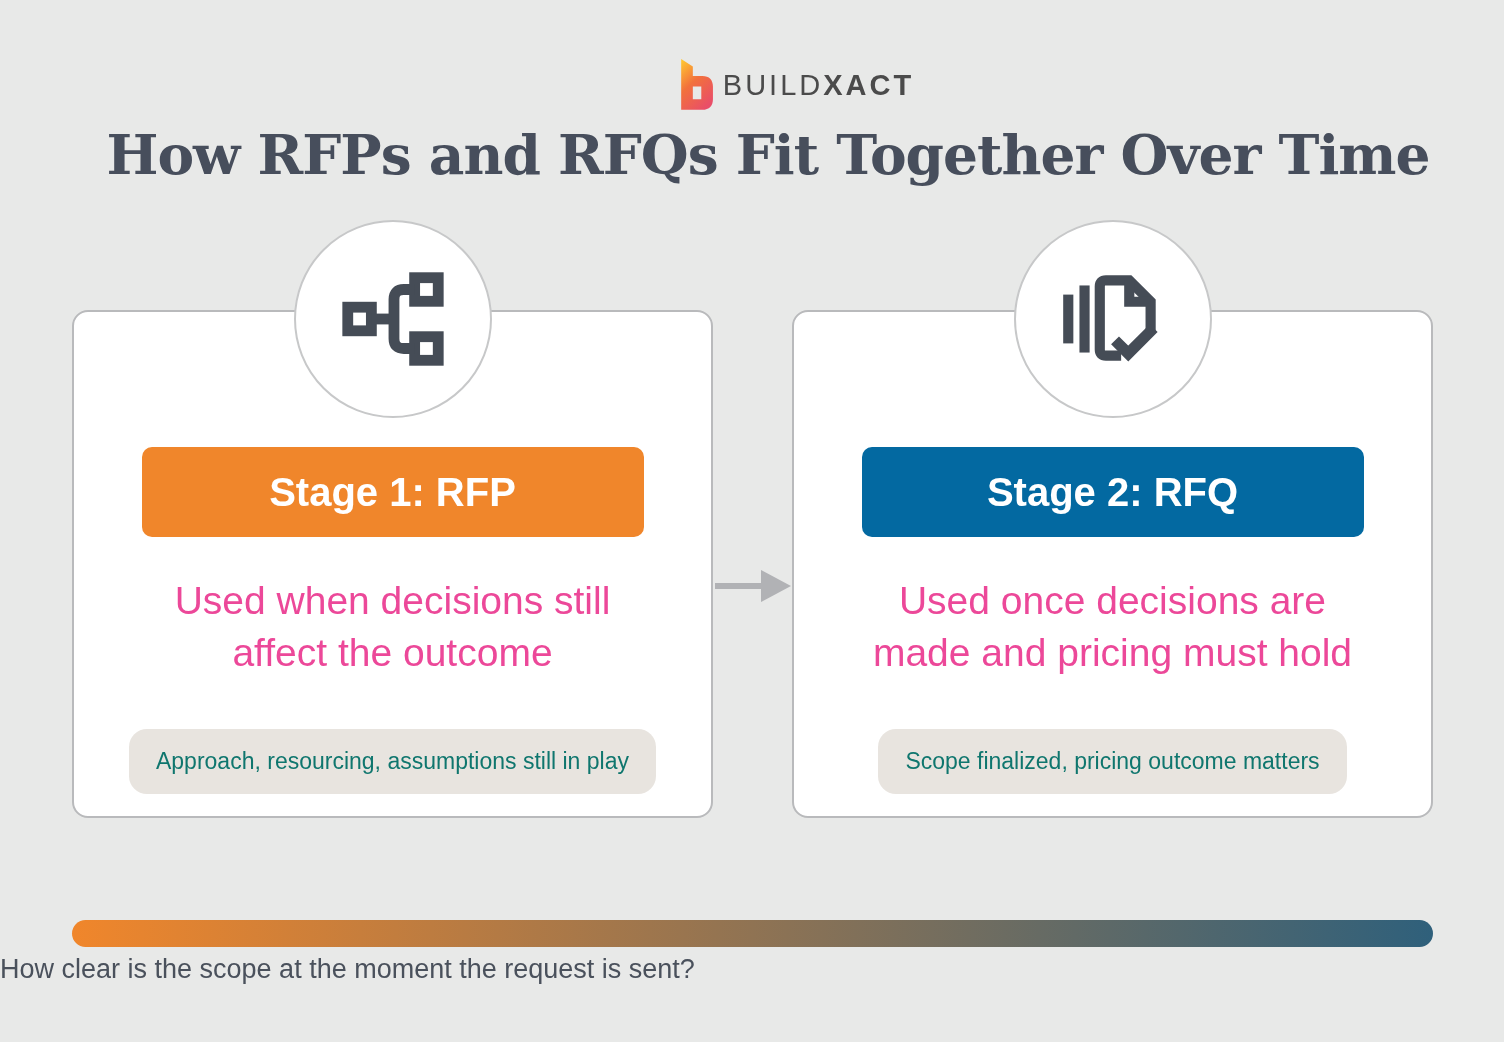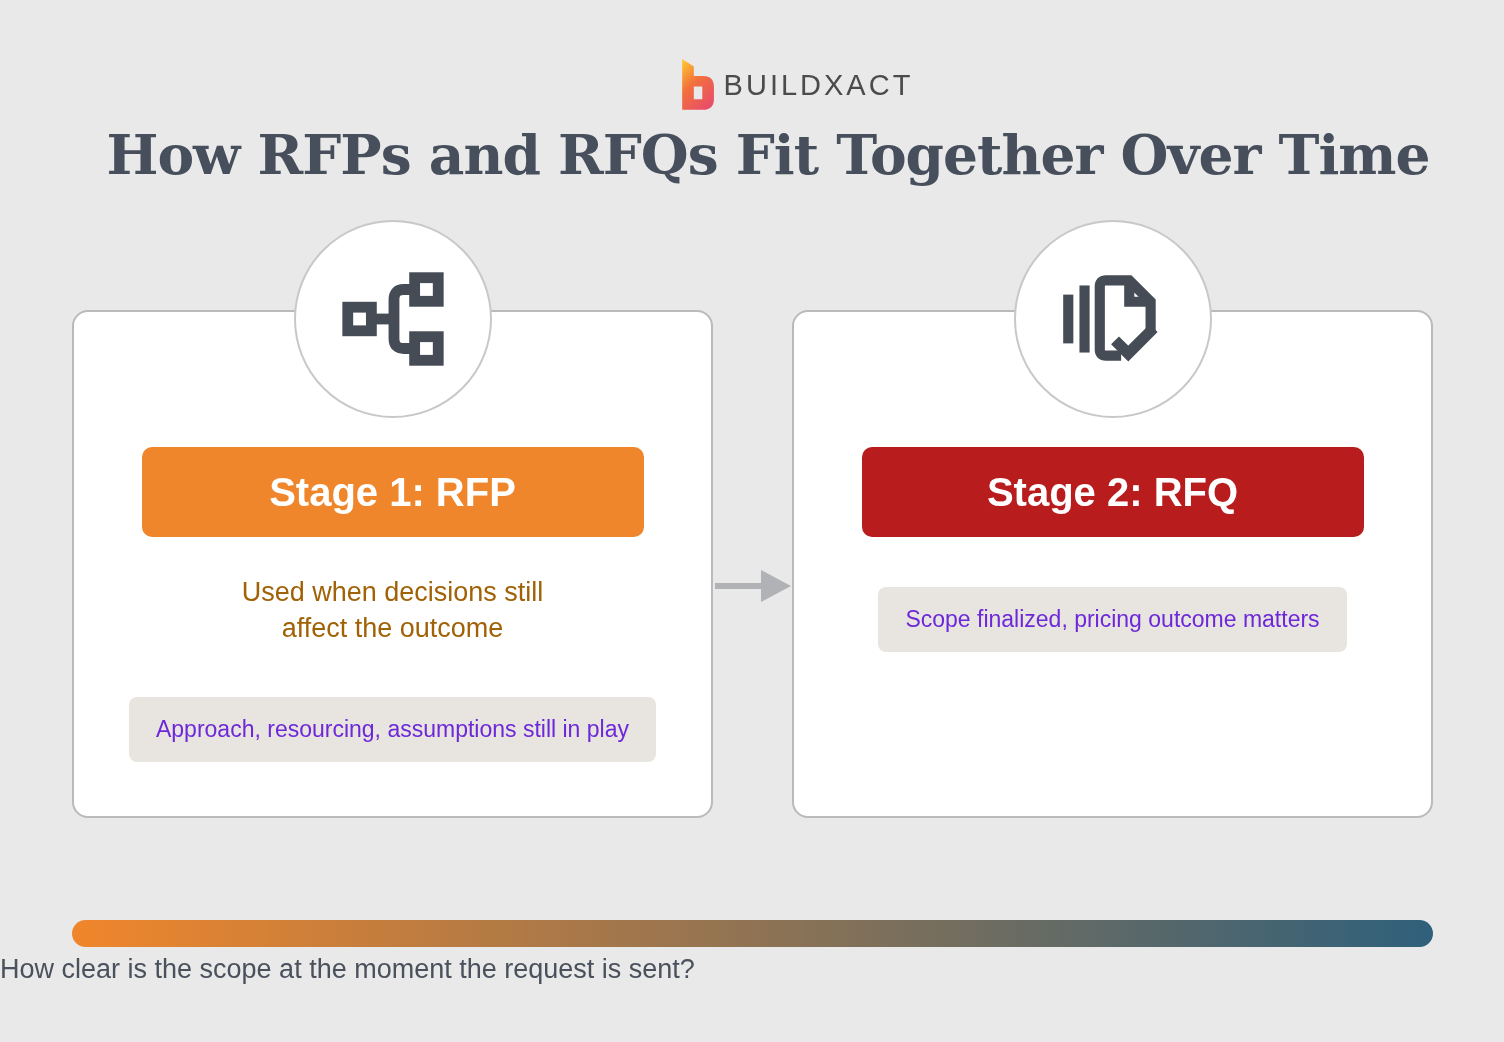--- a/index.html
+++ b/index.html
@@ -12,21 +12,21 @@
   
   .logo-row {
     position:absolute; top:57px; left:0; width:100%;
     display:flex; justify-content:center; align-items:center; gap:9px;margin-left:44px;
   }
   .logo-mark { width:36px; height:57px; }
   .logo-text {
     font-size:29px; letter-spacing:3px; color:#4b4b4b; font-weight:400;
     display:flex; align-items:center;
   }
-  .logo-text .bold { font-weight:400; }
+  .logo-text .bold { font-weight:700; }
   .title {
     position:absolute; top:122px; left:16px; width:100%;
     text-align:center;
     font-family:"DejaVu Serif","Liberation Serif",serif;
     font-weight:700; font-size:55px; letter-spacing:-1px; color:#474e5c;
   }
   
   .card {
     position:absolute; top:310px; width:641px; height:508px;
     background:#ffffff; border:2px solid #b9babc; border-radius:16px;
@@ -38,30 +38,30 @@
     width:198px; height:198px; border-radius:50%;
     background:#ffffff; border:2px solid #c7c8c9;
     display:flex; align-items:center; justify-content:center;
   }
   .stage-btn {
     margin:135px auto 5px; width:502px; height:90px; border-radius:10px;
     display:flex; align-items:center; justify-content:center;
     color:#ffffff; font-size:40px; font-weight:700;
   }
   .stage-btn--rfp { background:#f0862b; }
-  .stage-btn--rfq { background:#b91c1c; }
+  .stage-btn--rfq { background:#0369a1; }
   .stage-desc {
     margin-top:38px; text-align:center; white-space:pre-line;
-    font-size:27px; line-height:1.33; color:#a16207;
+    font-size:39px; line-height:1.33; color:#ec4899;
   }
   .note-wrap { margin-top:50px; text-align:center; }
   .note-pill {
-    display:inline-block; background:#e8e4df; border-radius:8px;
+    display:inline-block; background:#e8e4df; border-radius:18px;
     padding:0 27px; height:65px; line-height:65px;
-    font-size:23px; color:#6d28d9;
+    font-size:23px; color:#0f766e;
   }
   
   .flow-arrow { position:absolute; left:711px; top:568px; }
   
   .timeline-bar {
     position:absolute; left:72px; top:920px; width:1361px; height:27px;
     border-radius:14px;
     background:linear-gradient(90deg, #f0862b 0%, #2f607b 100%);
   }
   .timeline-question {
@@ -125,20 +125,22 @@
         <g class="stroke" stroke-width="2">
           <path d="M3.2 7.2 V16.8"></path>
           <path d="M6.4 5.4 V18.6"></path>
           <path d="M13.6 19.2 H10.6 Q9.4 19.2 9.4 18 V5.6 Q9.4 4.4 10.6 4.4 H15.2 L19.4 8.6 V14.6"></path>
           <path d="M15.2 4.4 V8.6 H19.4"></path>
         </g>
         <path class="stroke" stroke-width="2.2" d="M12.4 16.2 L15 18.8 L20 13.8"></path>
       </svg>
     </div>
     <div class="stage-btn stage-btn--rfq">Stage 2: RFQ</div>
+    <div class="stage-desc">Used once decisions are
+made and pricing must hold</div>
     <div class="note-wrap">
       <span class="note-pill">Scope finalized, pricing outcome matters</span>
     </div>
   </div>
 
   <div class="timeline-bar"></div>
   <div class="timeline-question">How clear is the scope at the moment the request is sent?</div>
 
 </div>
 

